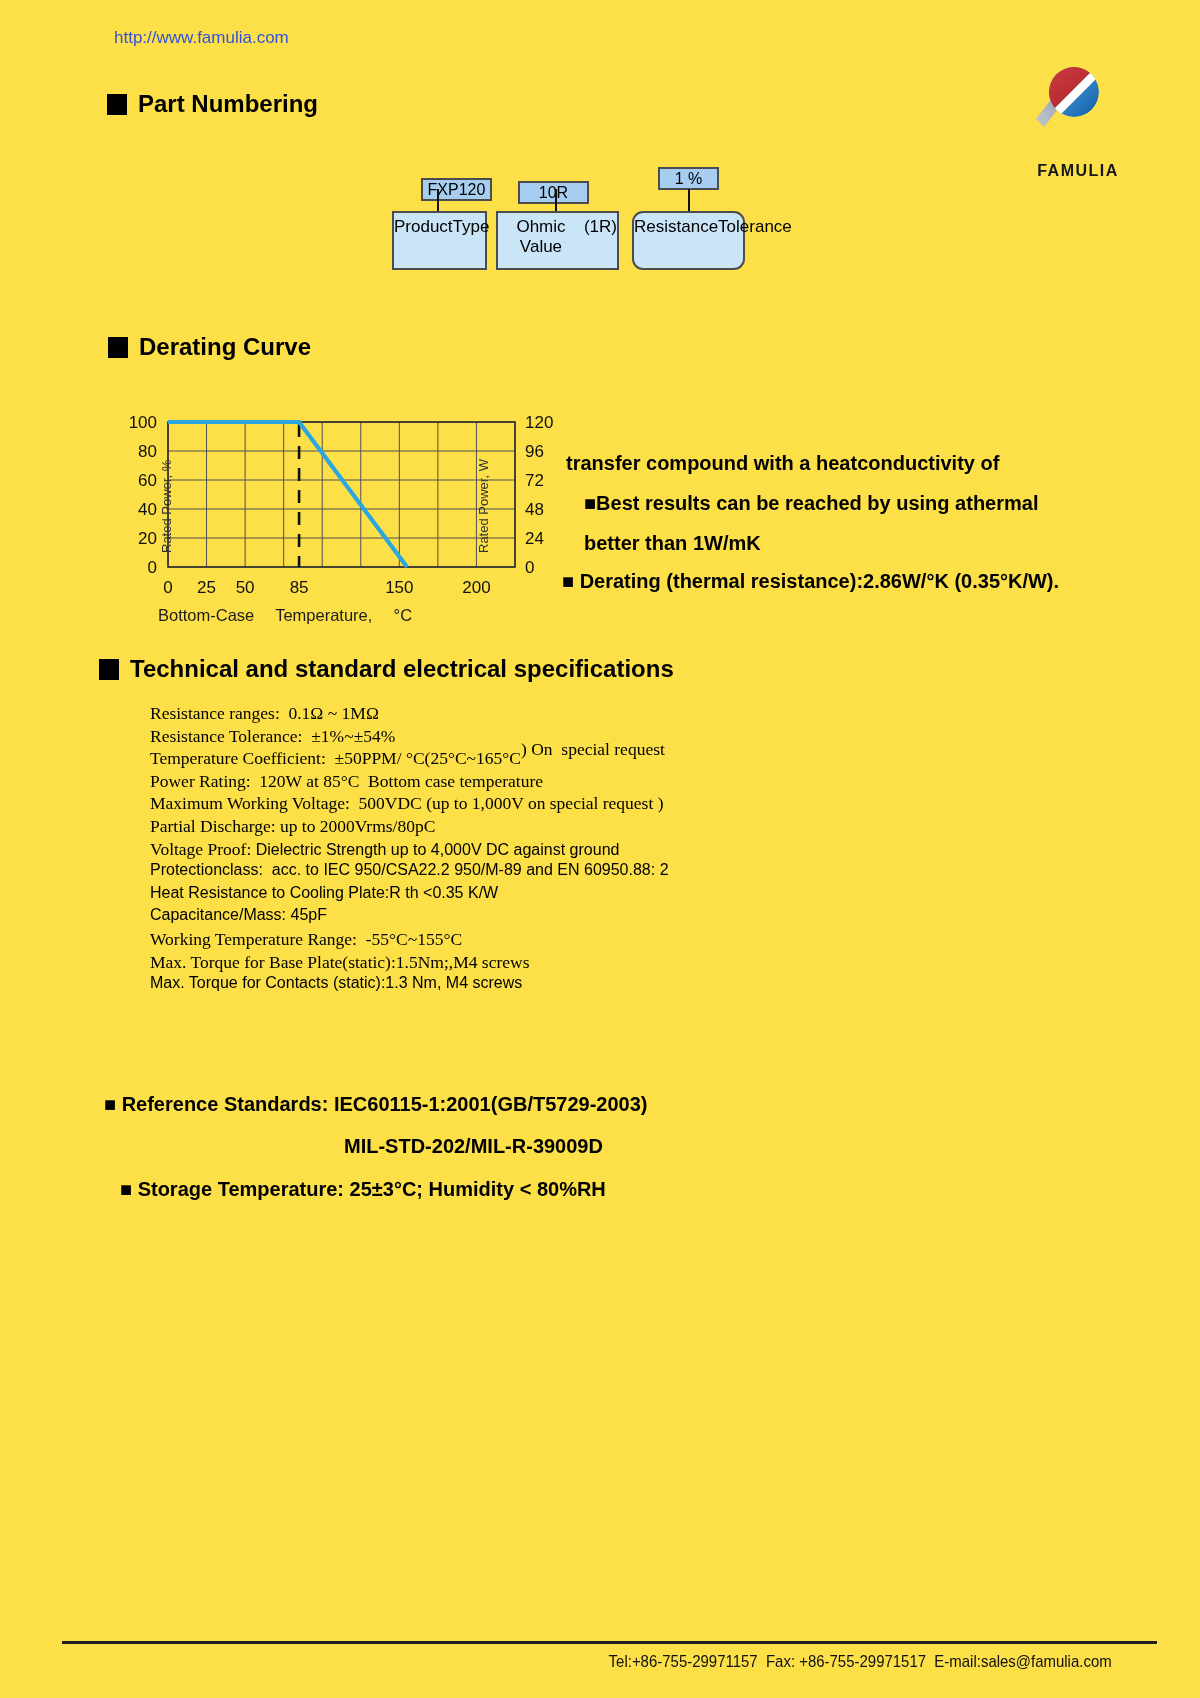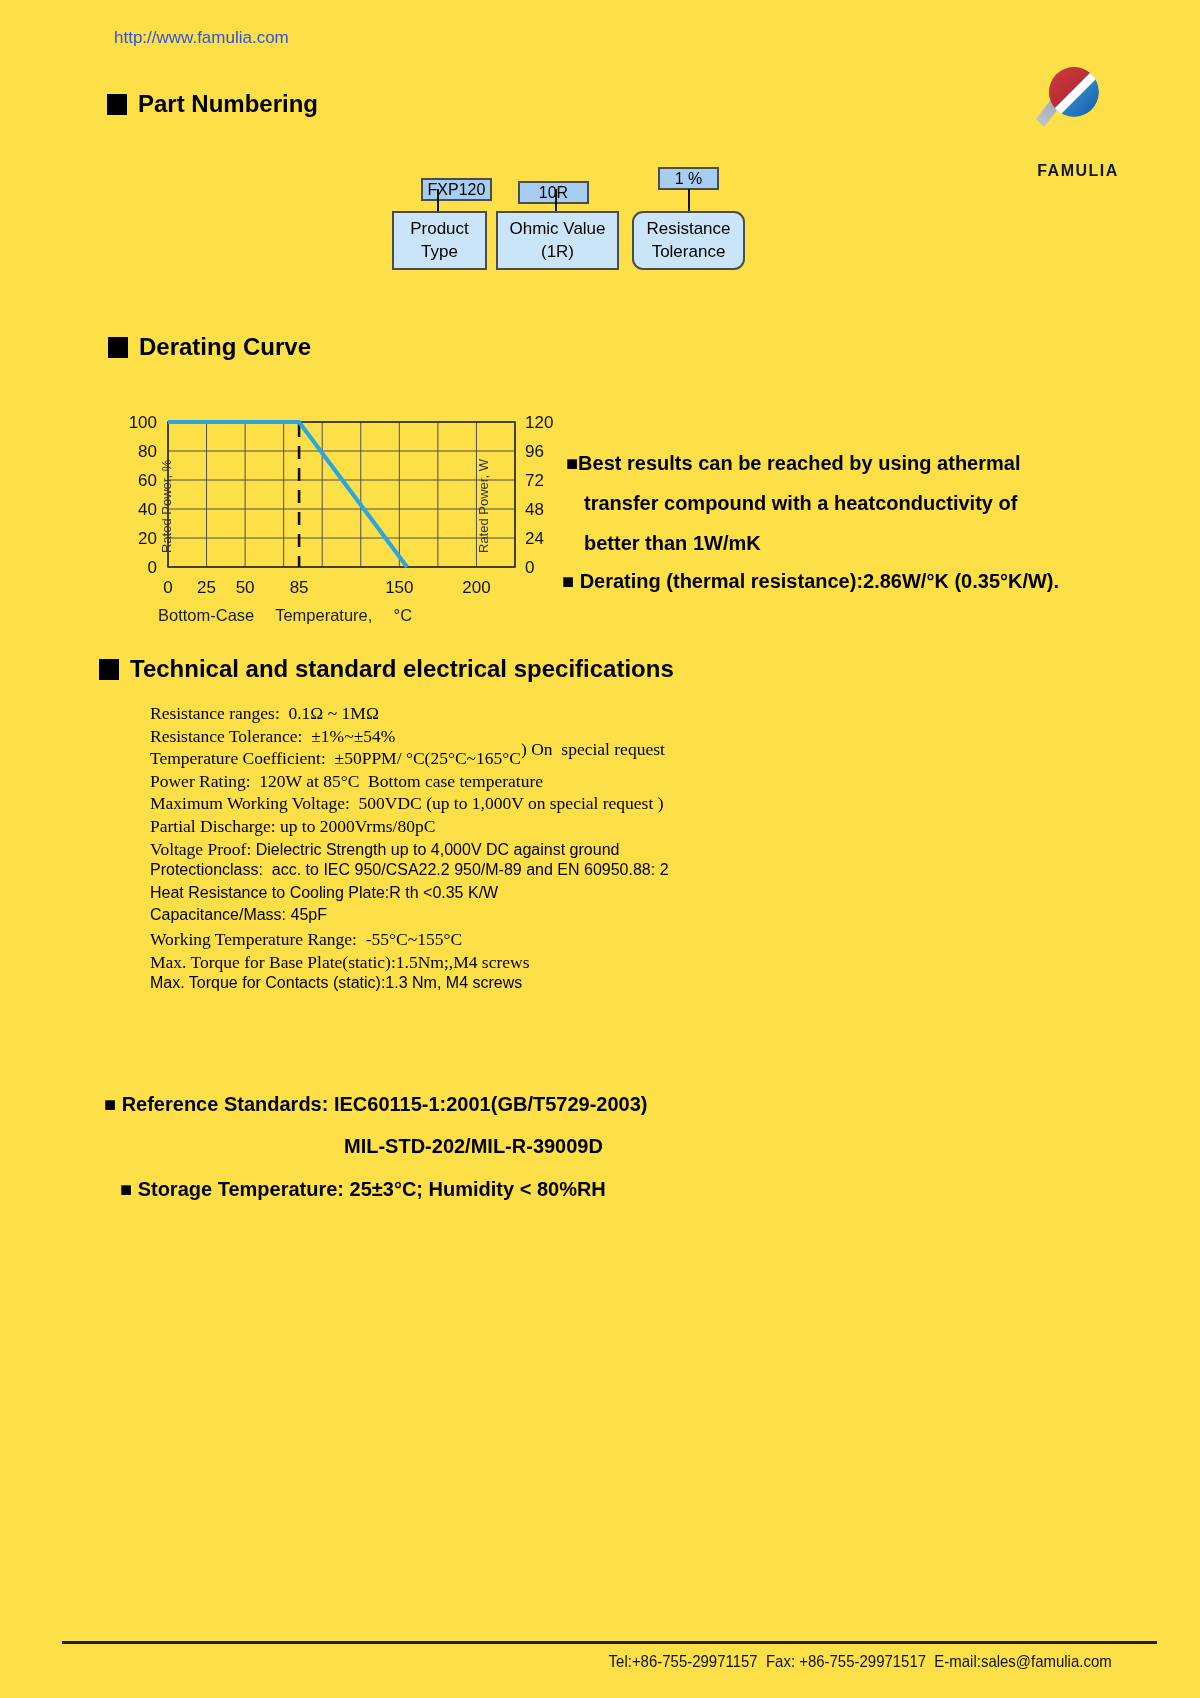--- a/index.html
+++ b/index.html
@@ -17,21 +17,21 @@
   
   .heading{position:absolute;display:flex;align-items:center;gap:11px;
            font-weight:bold;font-size:24px;white-space:nowrap;}
   .heading .sq{width:20px;height:21px;background:#000;flex:0 0 auto;}
 
   
   .pn-code{position:absolute;height:23px;background:#a7cef0;border:2px solid #4c4c4c;
            box-sizing:border-box;text-align:center;font-size:16px;line-height:19px;}
   .pn-label{position:absolute;height:59px;background:#cbe5f8;border:2px solid #4c4c4c;
             box-sizing:border-box;text-align:center;font-size:17px;
-            display:flex;flex-direction:column;justify-content:space-around;padding:4px 0;}
+            display:flex;flex-direction:row;justify-content:space-around;padding:4px 0;}
   .pn-conn{position:absolute;width:2px;height:22px;background:#111;}
 
   
   #derating-chart{position:absolute;left:100px;top:400px;}
   #derating-chart text{font-family:"Liberation Sans",sans-serif;font-size:17px;fill:#111;}
   .rot-label{position:absolute;transform:rotate(-90deg);transform-origin:left bottom;
              font-size:13px;color:#333;white-space:nowrap;height:15px;}
   .x-title{position:absolute;left:158px;top:606px;font-size:16.5px;color:#1d1d1d;word-spacing:6px;white-space:pre;}
 
   
@@ -157,21 +157,21 @@
       <text x="106.55555555555554" y="193" text-anchor="middle">25</text>
       <text x="145.1111111111111" y="193" text-anchor="middle">50</text>
       <text x="199.08888888888887" y="193" text-anchor="middle">85</text>
       <text x="299.3333333333333" y="193" text-anchor="middle">150</text>
       <text x="376.4444444444444" y="193" text-anchor="middle">200</text>
     </svg>
   <div class="rot-label" style="left:174px;top:538px;">Rated Power, %</div>
   <div class="rot-label" style="left:491px;top:538px;">Rated Power, W</div>
   <div class="x-title">Bottom-Case  Temperature,  °C</div>
 
-  <div id="note1"><div>■Best results can be reached by using athermal</div><div>transfer compound with a heatconductivity of</div><div>better than 1W/mK</div></div>
+  <div id="note1"><div>transfer compound with a heatconductivity of</div><div>■Best results can be reached by using athermal</div><div>better than 1W/mK</div></div>
   <div id="note2">■ Derating (thermal resistance):2.86W/°K (0.35°K/W).</div>
 
   <div class="heading" style="left:99px;top:655px;">
     <span class="sq"></span>
     <span>Technical and standard electrical specifications</span>
   </div>
 
   <div id="spec-lines">
       <div class="spec-line"><span class="f-serif">Resistance ranges:  0.1Ω ~ 1MΩ</span></div>
       <div class="spec-line"><span class="f-serif">Resistance Tolerance:  ±1%~±54%</span></div>

